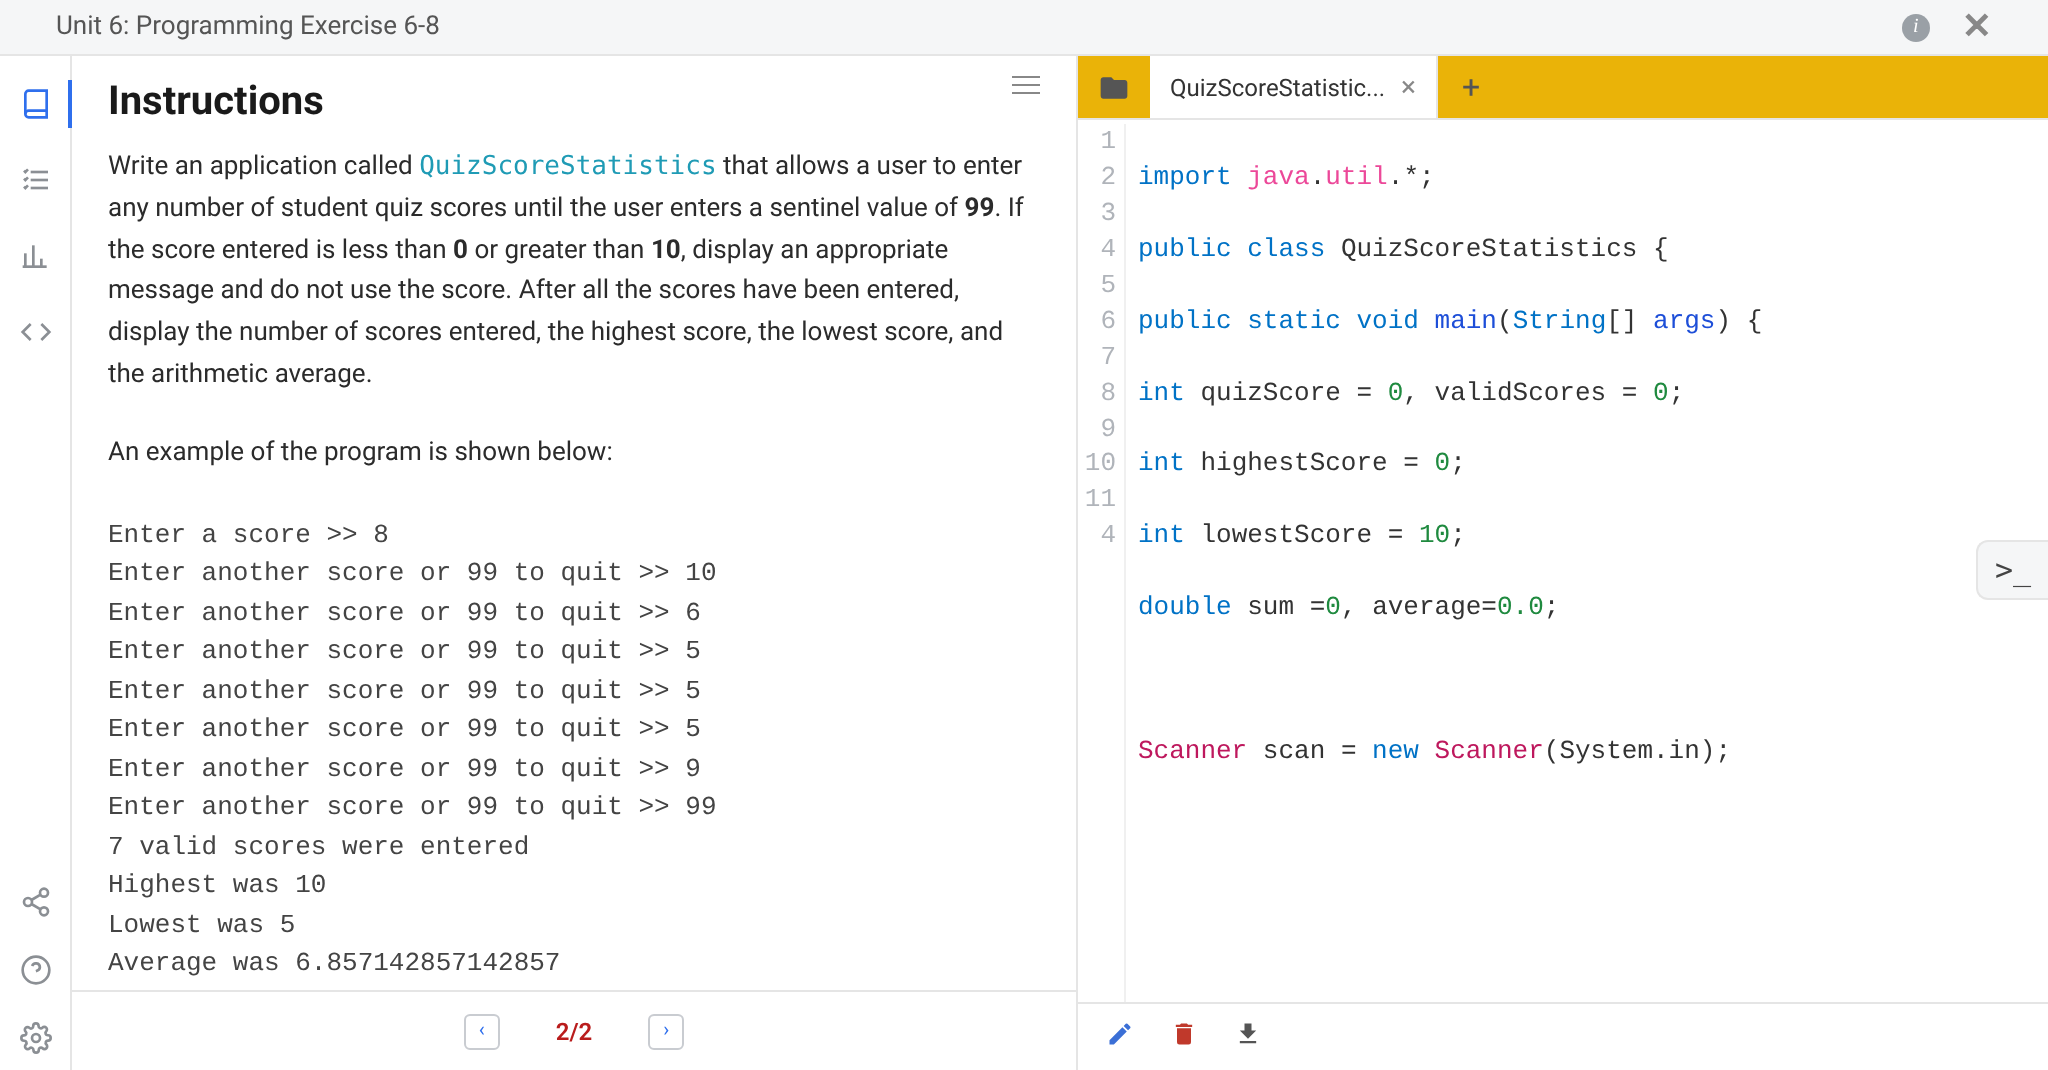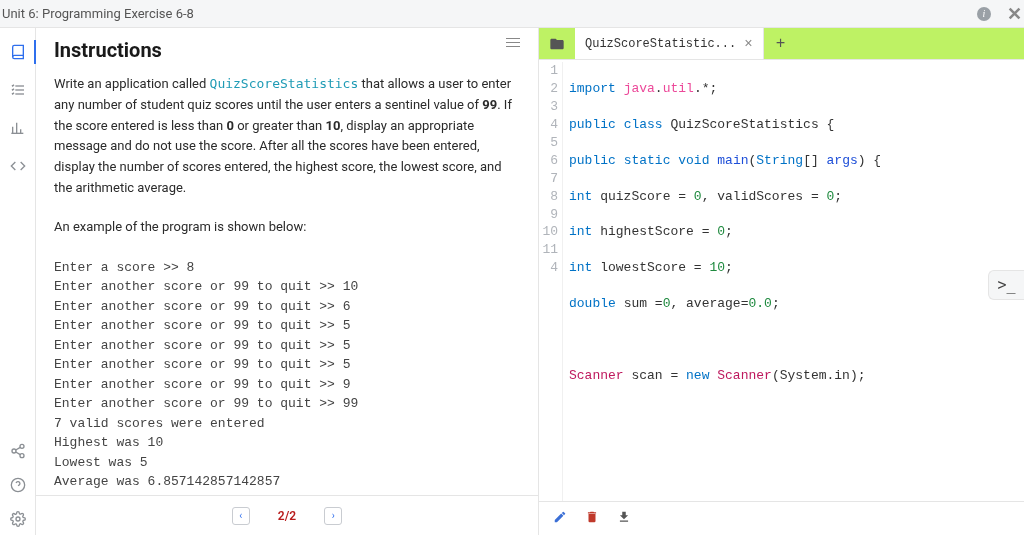--- a/index.html
+++ b/index.html
@@ -12,21 +12,21 @@
       height: 535px;
       overflow: hidden;
       position: relative;
     }
     .topbar {
       height: 28px;
       background: #f5f6f7;
       display: flex;
       align-items: center;
       justify-content: space-between;
-      padding: 0 2px;
+      padding: 0 28px;
       border-bottom: 1px solid #e5e5e5;
       gap: 32px;
     }
     .topbar-title { color: #555; font-size: 13px; }
     .topbar-icons { display: flex; gap: 16px; align-items: center; }
     .topbar-icons .circ-i { width: 14px; height: 14px; border-radius: 50%; background: #9aa0a6; color: #fff; display: flex; align-items: center; justify-content: center; font-size: 10px; font-style: italic; font-family: Georgia, serif; }
     .close-x { font-size: 18px; color: #888; cursor: pointer; font-weight: bold; line-height: 1;}
     
     .main { display: flex; height: 507px; }
     
@@ -100,25 +100,24 @@
       border-radius: 3px;
       display: flex; align-items: center; justify-content: center;
       color: #2f6fed; font-size: 10px; cursor: pointer;
       background: #fff;
     }
     .pager-num { font-size: 12px; color: #b91c1c; font-weight: 600; }
     
     .right-pane { flex: 1; display: flex; flex-direction: column; }
     .tabrow {
       height: 32px;
-      background: #bef264;
+      background: #eab308;
       display: flex;
       align-items: stretch;
       border-bottom: 1px solid #e5e5e5;
-      font-family: Liberation Mono, monospace;
     }
     .folder-ic {
       width: 36px; display: flex; align-items: center; justify-content: center;
       color: #555; cursor: pointer;
     }
     .tab {
       display: flex; align-items: center; gap: 8px;
       padding: 0 10px;
       background: #fff;
       border-right: 1px solid #e5e5e5;

